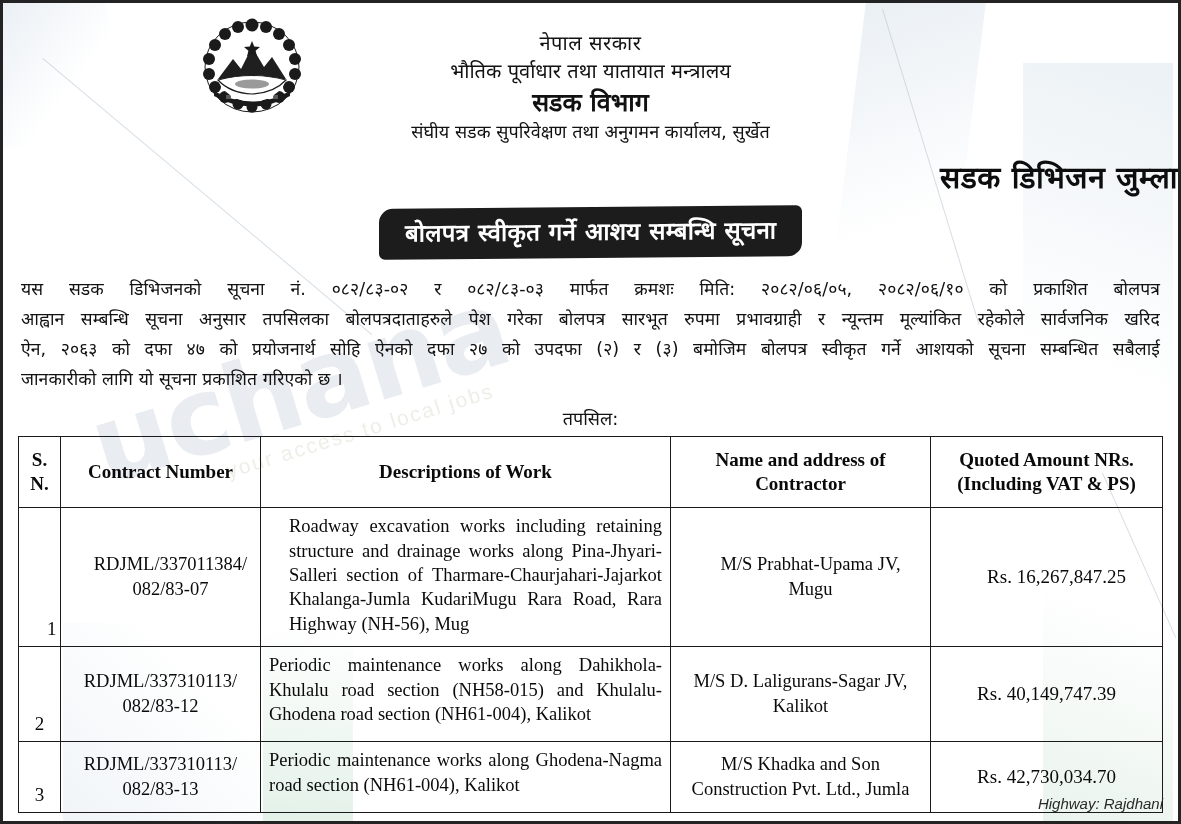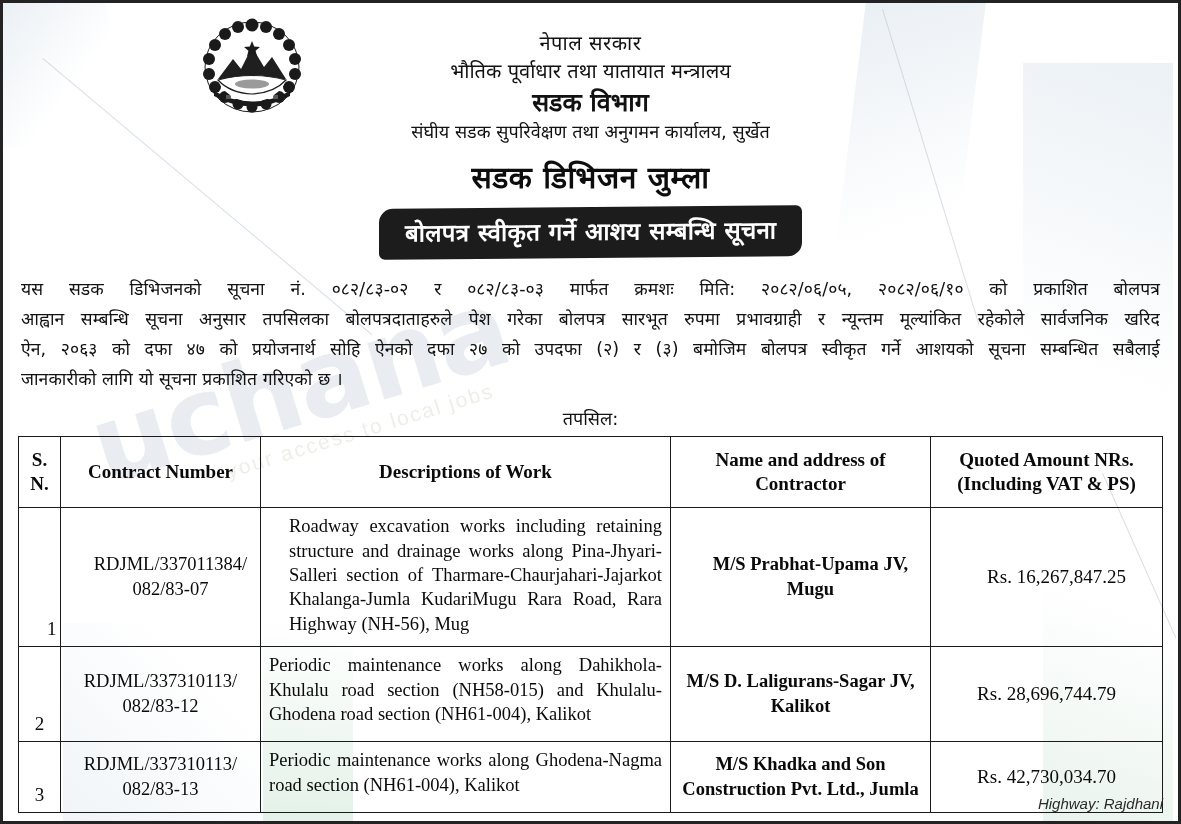--- a/index.html
+++ b/index.html
@@ -141,21 +141,21 @@
   .org-line-1 { font-size: 20px; letter-spacing: 0.5px; }
   .org-line-2 { font-size: 20px; margin-top: 3px; }
   .org-line-3 { font-size: 25px; font-weight: bold; margin-top: 3px; }
   .org-line-4 { font-size: 18px; margin-top: 3px; }
 
   .division-title {
     font-family: "DejaVu Sans", sans-serif;
     font-size: 30px;
     font-weight: bold;
     color: #0d0d0d;
-    text-align: center;
+    text-align: right;
     margin-top: 12px;
     letter-spacing: 0.5px;
   }
 
   .notice-banner-wrap {
     text-align: center;
     margin-top: 10px;
   }
   .notice-banner {
     display: inline-block;
@@ -256,21 +256,20 @@
     font-size: 18.5px;
     line-height: 1.32;
     padding: 7px 9px;
     hyphens: none;
   }
   td.cell-name {
     text-align: center;
     vertical-align: middle;
     font-size: 18.5px;
     line-height: 1.35;
-    font-weight: bold;
   }
   td.cell-amt {
     text-align: center;
     vertical-align: middle;
     font-size: 19px;
   }
   tr.row-1 td { height: 126px; padding-left: 28px; }
   tr.row-2 td { height: 82px; }
   tr.row-3 td { height: 58px; }
   .source-line {
@@ -410,21 +409,21 @@
             <td class="cell-sn">2</td>
             <td class="cell-cn">
               <div>RDJML/337310113/</div>
               <div>082/83-12</div>
             </td>
             <td class="cell-desc">Periodic maintenance works along Dahikhola-Khulalu road section (NH58-015) and Khulalu-Ghodena road section (NH61-004), Kalikot</td>
             <td class="cell-name">
               <div>M/S D. Laligurans-Sagar JV,</div>
               <div>Kalikot</div>
             </td>
-            <td class="cell-amt">Rs. 28,696,744.79</td>
+            <td class="cell-amt">Rs. 40,149,747.39</td>
           </tr>
           <tr class="row-3">
             <td class="cell-sn">3</td>
             <td class="cell-cn">
               <div>RDJML/337310113/</div>
               <div>082/83-13</div>
             </td>
             <td class="cell-desc">Periodic maintenance works along Ghodena-Nagma road section (NH61-004), Kalikot</td>
             <td class="cell-name">
               <div>M/S Khadka and Son</div>

